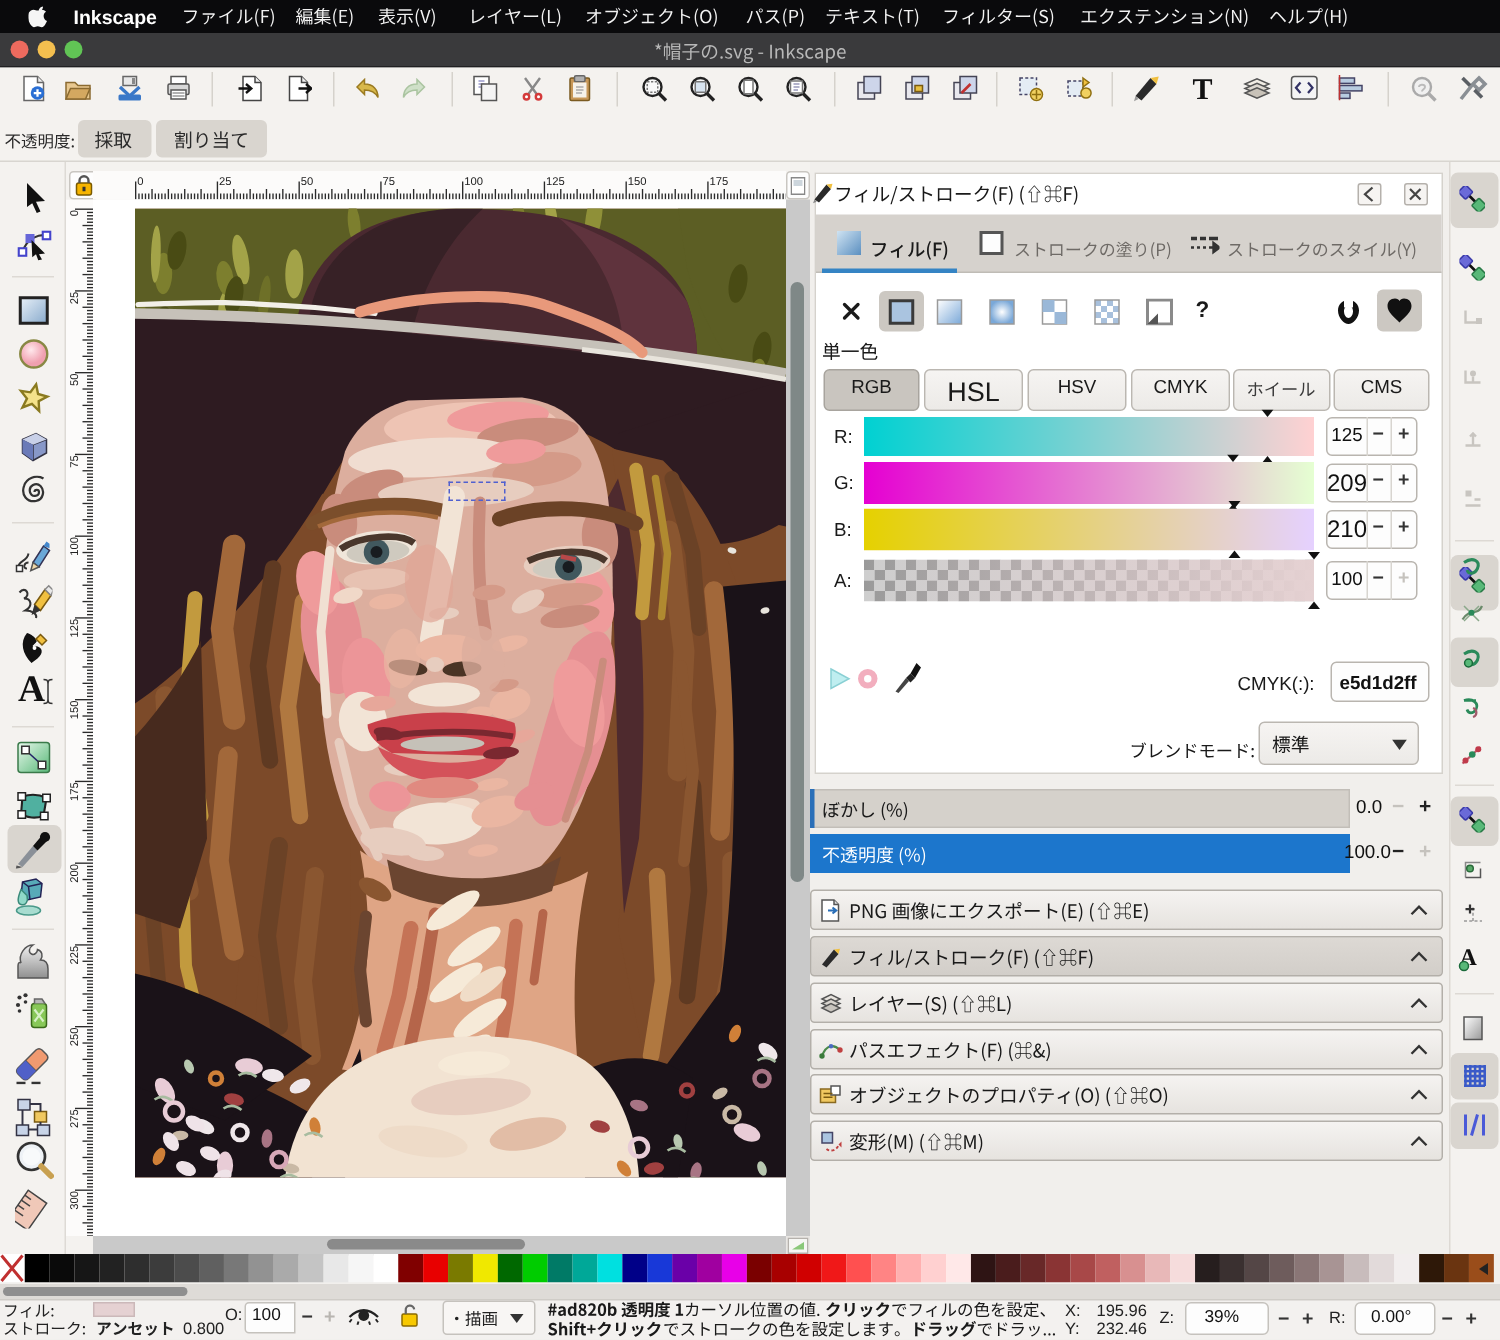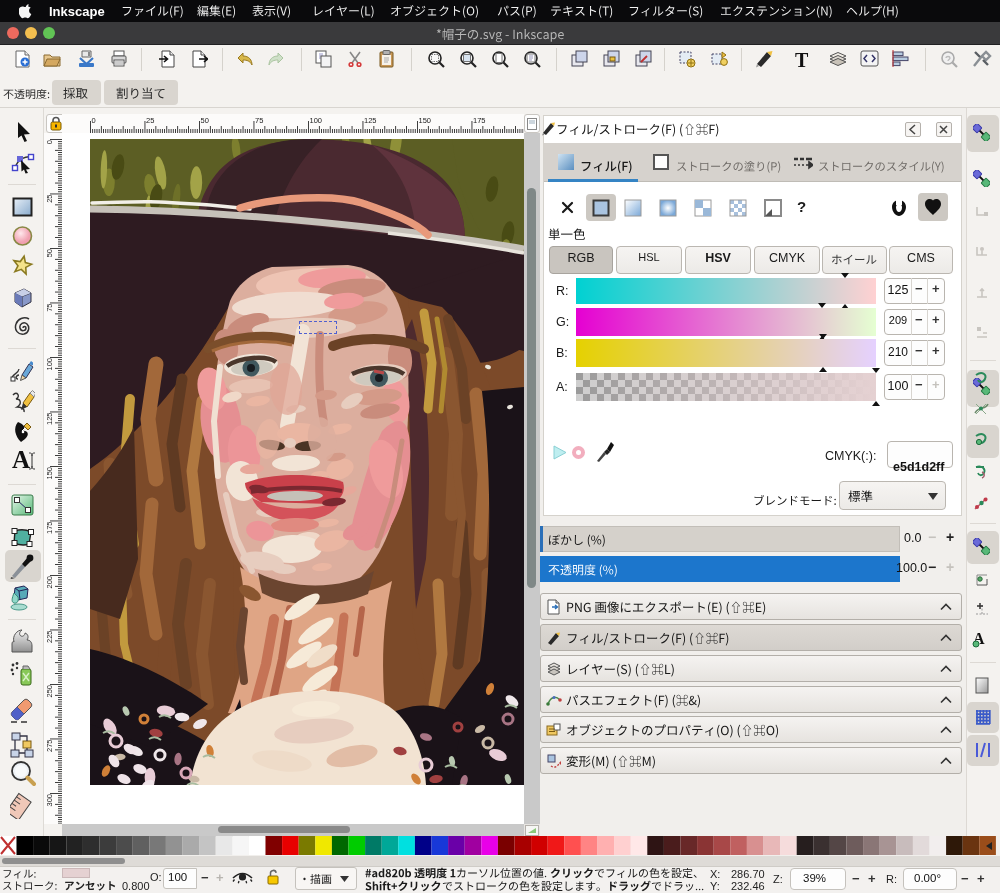--- a/index.html
+++ b/index.html
@@ -1265,23 +1265,23 @@
 <svg style="position:absolute;left:548.0px;top:224.0px;overflow:visible" width="39" height="20">
     <g transform="translate(0,15.0)" fill="#1a1a1a">
       <use href="#q138" transform="translate(0.0,0) scale(0.1250)"></use>
       <use href="#q139" transform="translate(12.5,0) scale(0.1250)"></use>
       <use href="#q117" transform="translate(25.0,0) scale(0.1250)"></use>
     </g>
   </svg>
 <div class="ab" style="left:549px;top:246px;width:64px;height:28px;background:#c9c5bf;border:1px solid #a8a49e;border-radius:4px"></div>
 <div class="ab" style="left:581.0px;top:251px;font-size:12.5px;color:#1a1a1a;font-weight:normal;white-space:nowrap;transform:translateX(-50%)">RGB</div>
 <div class="ab" style="left:616px;top:246px;width:66px;height:28px;background:linear-gradient(#f6f4f2,#eceae7);border:1px solid #bbb7b1;border-radius:4px"></div>
-<div class="ab" style="left:649.0px;top:251px;font-size:11px;color:#1a1a1a;font-weight:normal;white-space:nowrap;transform:translateX(-50%)">HSL</div>
+<div class="ab" style="left:649.0px;top:251px;font-size:18px;color:#1a1a1a;font-weight:normal;white-space:nowrap;transform:translateX(-50%)">HSL</div>
 <div class="ab" style="left:685px;top:246px;width:66px;height:28px;background:linear-gradient(#f6f4f2,#eceae7);border:1px solid #bbb7b1;border-radius:4px"></div>
-<div class="ab" style="left:718.0px;top:251px;font-size:12.5px;color:#1a1a1a;font-weight:bold;white-space:nowrap;transform:translateX(-50%)">HSV</div>
+<div class="ab" style="left:718.0px;top:251px;font-size:12.5px;color:#1a1a1a;font-weight:normal;white-space:nowrap;transform:translateX(-50%)">HSV</div>
 <div class="ab" style="left:754px;top:246px;width:66px;height:28px;background:linear-gradient(#f6f4f2,#eceae7);border:1px solid #bbb7b1;border-radius:4px"></div>
 <div class="ab" style="left:787.0px;top:251px;font-size:12.5px;color:#1a1a1a;font-weight:normal;white-space:nowrap;transform:translateX(-50%)">CMYK</div>
 <div class="ab" style="left:822px;top:246px;width:65px;height:28px;background:linear-gradient(#f6f4f2,#eceae7);border:1px solid #bbb7b1;border-radius:4px"></div>
 <svg style="position:absolute;left:831.0px;top:250.2px;overflow:visible" width="48" height="18">
     <g transform="translate(0,13.8)" fill="#3a3a3a">
       <use href="#q140" transform="translate(0.0,0) scale(0.1150)"></use>
       <use href="#q2" transform="translate(11.5,0) scale(0.1150)"></use>
       <use href="#q15" transform="translate(23.0,0) scale(0.1150)"></use>
       <use href="#q3" transform="translate(34.5,0) scale(0.1150)"></use>
     </g>
@@ -1318,42 +1318,42 @@
         <stop offset="1" stop-color="#e5ffd2"></stop>
       </linearGradient>
     </defs>
     <rect width="300" height="28" fill="url(#sl1)"></rect>
   </svg>
 <svg class="ab" style="left:817px;top:303px" width="10" height="38">
     <path d="M1 0 h8 l-4 5 z" fill="#111"></path>
     <path d="M1 38 h8 l-4 -5 z" fill="#111"></path>
   </svg>
 <div class="ab" style="left:884px;top:309.0px;width:61px;height:26px;background:#fdfdfd;border:1px solid #b9b5af;border-radius:4px"></div>
-<div class="ab" style="left:898px;top:314.0px;font-size:11px;color:#111;font-weight:normal;white-space:nowrap;transform:translateX(-50%)">209</div>
+<div class="ab" style="left:898px;top:314.0px;font-size:16px;color:#111;font-weight:normal;white-space:nowrap;transform:translateX(-50%)">209</div>
 <div class="ab" style="left:911px;top:309.0px;width:1px;height:26px;background:#d8d5d0"></div>
 <div class="ab" style="left:927px;top:309.0px;width:1px;height:26px;background:#d8d5d0"></div>
 <div class="ab" style="left:915px;top:312.0px;font-size:13px;color:#333;font-weight:bold;white-space:nowrap;">−</div>
 <div class="ab" style="left:932px;top:312.0px;font-size:13px;color:#333;font-weight:bold;white-space:nowrap;">+</div>
 <div class="ab" style="left:556px;top:346.0px;font-size:12.5px;color:#1a1a1a;font-weight:normal;white-space:nowrap;">B:</div>
 <svg class="ab" style="left:576px;top:339px" width="300" height="28">
     <defs>
       <linearGradient id="sl2" x1="0" y1="0" x2="1" y2="0">
         <stop offset="0" stop-color="#e5d100"></stop>
         <stop offset="0.55" stop-color="#e5d18c"></stop>
         <stop offset="1" stop-color="#e5d1ff"></stop>
       </linearGradient>
     </defs>
     <rect width="300" height="28" fill="url(#sl2)"></rect>
   </svg>
 <svg class="ab" style="left:818px;top:334px" width="10" height="38">
     <path d="M1 0 h8 l-4 5 z" fill="#111"></path>
     <path d="M1 38 h8 l-4 -5 z" fill="#111"></path>
   </svg>
 <div class="ab" style="left:884px;top:340.0px;width:61px;height:26px;background:#fdfdfd;border:1px solid #b9b5af;border-radius:4px"></div>
-<div class="ab" style="left:898px;top:345.0px;font-size:12px;color:#111;font-weight:normal;white-space:nowrap;transform:translateX(-50%)">210</div>
+<div class="ab" style="left:898px;top:345.0px;font-size:16px;color:#111;font-weight:normal;white-space:nowrap;transform:translateX(-50%)">210</div>
 <div class="ab" style="left:911px;top:340.0px;width:1px;height:26px;background:#d8d5d0"></div>
 <div class="ab" style="left:927px;top:340.0px;width:1px;height:26px;background:#d8d5d0"></div>
 <div class="ab" style="left:915px;top:343.0px;font-size:13px;color:#333;font-weight:bold;white-space:nowrap;">−</div>
 <div class="ab" style="left:932px;top:343.0px;font-size:13px;color:#333;font-weight:bold;white-space:nowrap;">+</div>
 <div class="ab" style="left:556px;top:380.0px;font-size:12.5px;color:#1a1a1a;font-weight:normal;white-space:nowrap;">A:</div>
 <svg class="ab" style="left:576px;top:373px" width="300" height="28">
     <defs>
       <linearGradient id="sl3" x1="0" y1="0" x2="1" y2="0">
         <stop offset="0" stop-color="#e5d1d2" stop-opacity="0"></stop>
         <stop offset="1" stop-color="#e5d1d2" stop-opacity="1"></stop>
@@ -1550,21 +1550,21 @@
     <circle cx="8.5" cy="8.5" r="6.5" fill="#f2aebe"></circle>
     <circle cx="8.5" cy="8.5" r="2.5" fill="#fff"></circle>
   </svg>
 <svg class="ab" style="left:594px;top:440px" width="22" height="24" viewBox="0 0 22 24">
     <path d="M3 21 L10 12 L12 14 L5 22 Z" fill="#444"></path>
     <path d="M10 12 L13 9 L16 12 L13 15 Z" fill="#222"></path>
     <path d="M13 9 L17 2 L20 5 L16 12 Z" fill="#111"></path>
   </svg>
 <div class="ab" style="left:825px;top:449px;font-size:12.5px;color:#1a1a1a;font-weight:normal;white-space:nowrap;">CMYK(:):</div>
 <div class="ab" style="left:887px;top:441px;width:66px;height:27px;background:#fdfdfd;border:1px solid #b9b5af;border-radius:4px"></div>
-<div class="ab" style="left:893px;top:448px;font-size:12.5px;color:#111;font-weight:bold;white-space:nowrap;margin-top:12px;">e5d1d2ff</div>
+<div class="ab" style="left:893px;top:448px;font-size:12.5px;color:#111;font-weight:bold;white-space:nowrap;">e5d1d2ff</div>
 <svg style="position:absolute;left:753.0px;top:491.2px;overflow:visible" width="85" height="18">
     <g transform="translate(0,13.8)" fill="#1a1a1a">
       <use href="#q18" transform="translate(0.0,0) scale(0.1150)"></use>
       <use href="#q13" transform="translate(11.5,0) scale(0.1150)"></use>
       <use href="#q34" transform="translate(23.0,0) scale(0.1150)"></use>
       <use href="#q135" transform="translate(34.5,0) scale(0.1150)"></use>
       <use href="#q141" transform="translate(46.0,0) scale(0.1150)"></use>
       <use href="#q15" transform="translate(57.5,0) scale(0.1150)"></use>
       <use href="#q135" transform="translate(69.0,0) scale(0.1150)"></use>
       <use href="#q62" transform="translate(80.5,0) scale(0.1150)"></use>
@@ -1997,21 +1997,21 @@
       <use href="#q116" transform="translate(0.0,0) scale(0.1100)"></use>
       <use href="#q135" transform="translate(11.0,0) scale(0.1100)"></use>
       <use href="#q136" transform="translate(22.0,0) scale(0.1100)"></use>
       <use href="#q137" transform="translate(33.0,0) scale(0.1100)"></use>
       <use href="#q45" transform="translate(44.0,0) scale(0.1100)"></use>
       <use href="#q45" transform="translate(47.1,0) scale(0.1100)"></use>
       <use href="#q45" transform="translate(50.1,0) scale(0.1100)"></use>
     </g>
   </svg>
 <div class="ab" style="left:710px;top:868px;font-size:11px;color:#222;font-weight:normal;white-space:nowrap;">X:</div>
-<div class="ab" style="left:731px;top:868px;font-size:11px;color:#222;font-weight:normal;white-space:nowrap;">286.70</div>
+<div class="ab" style="left:731px;top:868px;font-size:11px;color:#222;font-weight:normal;white-space:nowrap;">195.96</div>
 <div class="ab" style="left:710px;top:880px;font-size:11px;color:#222;font-weight:normal;white-space:nowrap;">Y:</div>
 <div class="ab" style="left:731px;top:880px;font-size:11px;color:#222;font-weight:normal;white-space:nowrap;">232.46</div>
 <div class="ab" style="left:773px;top:873px;font-size:11px;color:#222;font-weight:normal;white-space:nowrap;">Z:</div>
 <div class="ab" style="left:790px;top:868px;width:56px;height:22px;background:#fdfdfd;border:1px solid #c5c2bd;border-radius:4px"></div>
 <div class="ab" style="left:803px;top:872px;font-size:11.5px;color:#111;font-weight:normal;white-space:nowrap;">39%</div>
 <div class="ab" style="left:852px;top:871px;font-size:13px;color:#333;font-weight:bold;white-space:nowrap;">−</div>
 <div class="ab" style="left:868px;top:871px;font-size:13px;color:#333;font-weight:bold;white-space:nowrap;">+</div>
 <div class="ab" style="left:886px;top:873px;font-size:11px;color:#222;font-weight:normal;white-space:nowrap;">R:</div>
 <div class="ab" style="left:903px;top:868px;width:54px;height:22px;background:#fdfdfd;border:1px solid #c5c2bd;border-radius:4px"></div>
 <div class="ab" style="left:914px;top:872px;font-size:11.5px;color:#111;font-weight:normal;white-space:nowrap;">0.00°</div>

